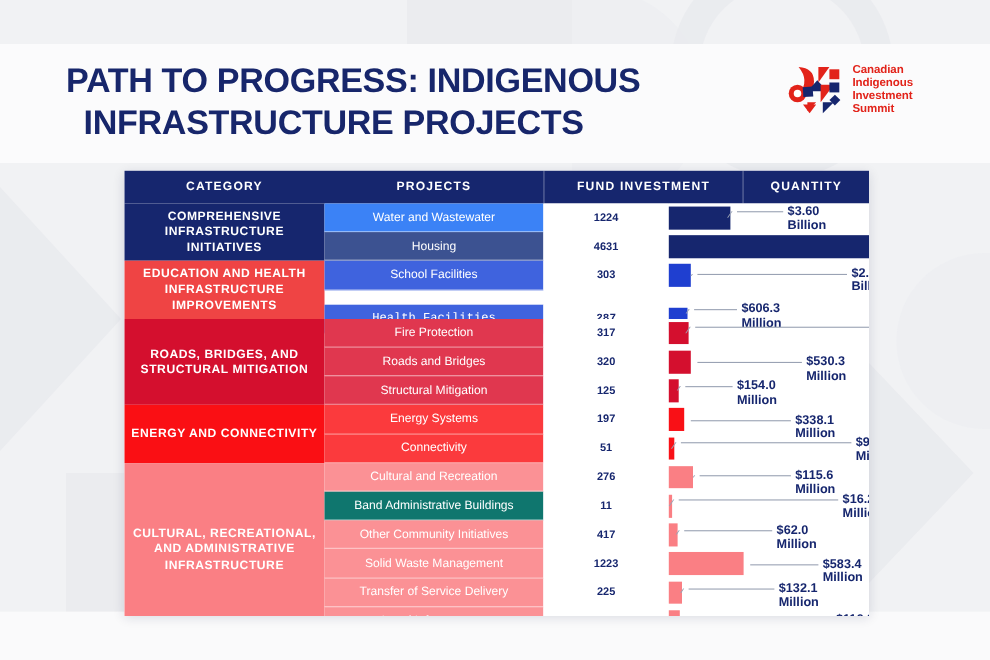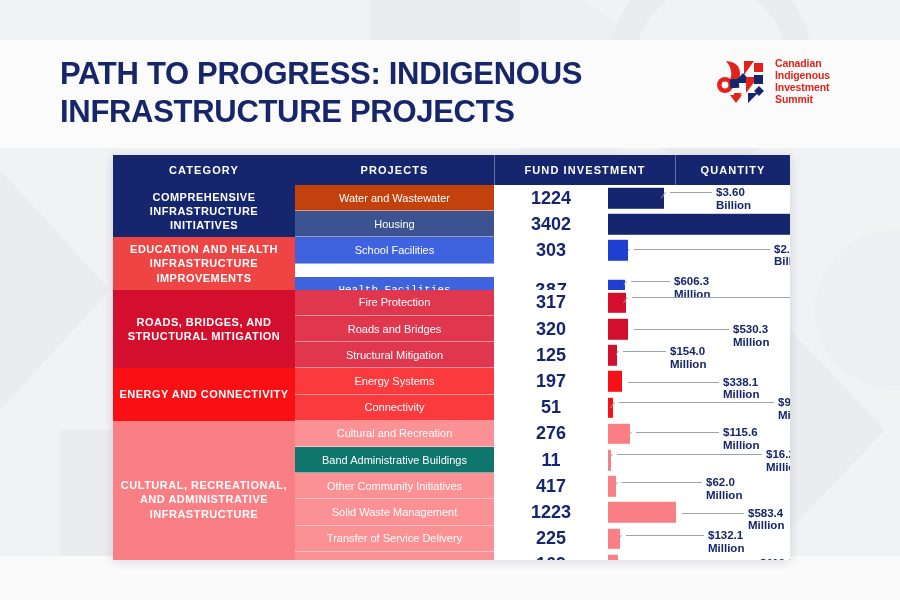--- a/index.html
+++ b/index.html
@@ -15,21 +15,21 @@
   #bg .ghost.lite{background:#eceef1;}
   #bg .ring{position:absolute;border-radius:50%;border:26px solid #e8eaee;opacity:.8;}
   #bg .tri{position:absolute;width:0;height:0;opacity:.8;}
   
   #headerband{position:absolute;left:0;top:40px;width:900px;height:108px;background:#fbfbfc;}
   #title{
     position:absolute;left:60px;top:55px;width:600px;
     color:#17266b;font-size:31px;font-weight:bold;line-height:1.22;
     letter-spacing:-.3px;
   }
-  #title .l2{display:block;}
+  #title .l2{display:block;margin-left:16px;}
   
   #logo{position:absolute;left:716px;top:55px;width:140px;height:52px;display:flex;align-items:center;gap:7px;}
   #logomark{width:52px;height:48px;flex:0 0 auto;}
   #logotext{color:#e2231a;font-size:10.5px;font-weight:bold;line-height:1.16;letter-spacing:-.1px;}
   #logotext div{white-space:nowrap;}
   
   #card{
     position:absolute;left:113px;top:155px;width:677px;height:405px;
     background:#ffffff;overflow:hidden;
     box-shadow:0 2px 10px rgba(20,30,70,.14);
@@ -50,21 +50,21 @@
     text-align:center;padding:0 6px;text-transform:uppercase;
   }
   .row{position:absolute;left:182px;right:0;display:flex;align-items:stretch;}
   .cellprj{
     width:199px;display:flex;align-items:center;justify-content:center;
     color:#ffffff;font-size:11px;text-align:center;
     border-bottom:1px solid rgba(255,255,255,.45);
   }
   .cellqty{
     width:114px;display:flex;align-items:center;justify-content:center;
-    color:#16266e;font-size:18px;font-weight:bold;background:#fff;
+    color:#16266e;font-size:10px;font-weight:bold;background:#fff;
   }
   .cellfund{flex:1;position:relative;background:#fff;}
   .bar{position:absolute;left:0;top:50%;transform:translateY(-50%);height:78%;}
   .lead{position:absolute;height:1px;background:#9aa2b4;}
   .vallbl{
     position:absolute;color:#16266e;font-size:11.5px;font-weight:bold;
     line-height:1.12;white-space:nowrap;
   }
 </style>
 </head>
@@ -119,29 +119,29 @@
     <div class="th cat">CATEGORY</div>
     <div class="th prj">PROJECTS</div>
     <div class="th fund">FUND INVESTMENT</div>
     <div class="th qty">QUANTITY</div>
   </div>
   <div id="tbody">
       <div class="catcol" style="top: 0px; height: 52.4px; background: rgb(22, 38, 110);">
         <span>COMPREHENSIVE INFRASTRUCTURE INITIATIVES</span>
       </div>
       <div class="row" style="top: 0px; height: 26.2px;">
-        <div class="cellprj" style="background: #c2410c;">Water and Wastewater</div>
+        <div class="cellprj" style="background: #3b82f6;">Water and Wastewater</div>
         <div class="cellqty">1224</div>
         <div class="cellfund">
           <div class="bar" style="width: 56px; background: rgb(22, 38, 110);"></div>
         </div>
       </div>
       <div class="row" style="top: 26.2px; height: 26.2px;">
         <div class="cellprj" style="background: rgb(60, 82, 145);">Housing</div>
-        <div class="cellqty">3402</div>
+        <div class="cellqty">4631</div>
         <div class="cellfund">
           <div class="bar" style="width: 212px; background: rgb(22, 38, 110);"></div>
         </div>
       </div>
       <div class="catcol" style="top: 52.4px; height: 52.4px; background: #ef4444;">
         <span>EDUCATION AND HEALTH INFRASTRUCTURE IMPROVEMENTS</span>
       </div>
       <div class="row" style="top: 52.4px; height: 26.2px;">
         <div class="cellprj" style="background: rgb(63, 99, 222);">School Facilities</div>
         <div class="cellqty">303</div>

